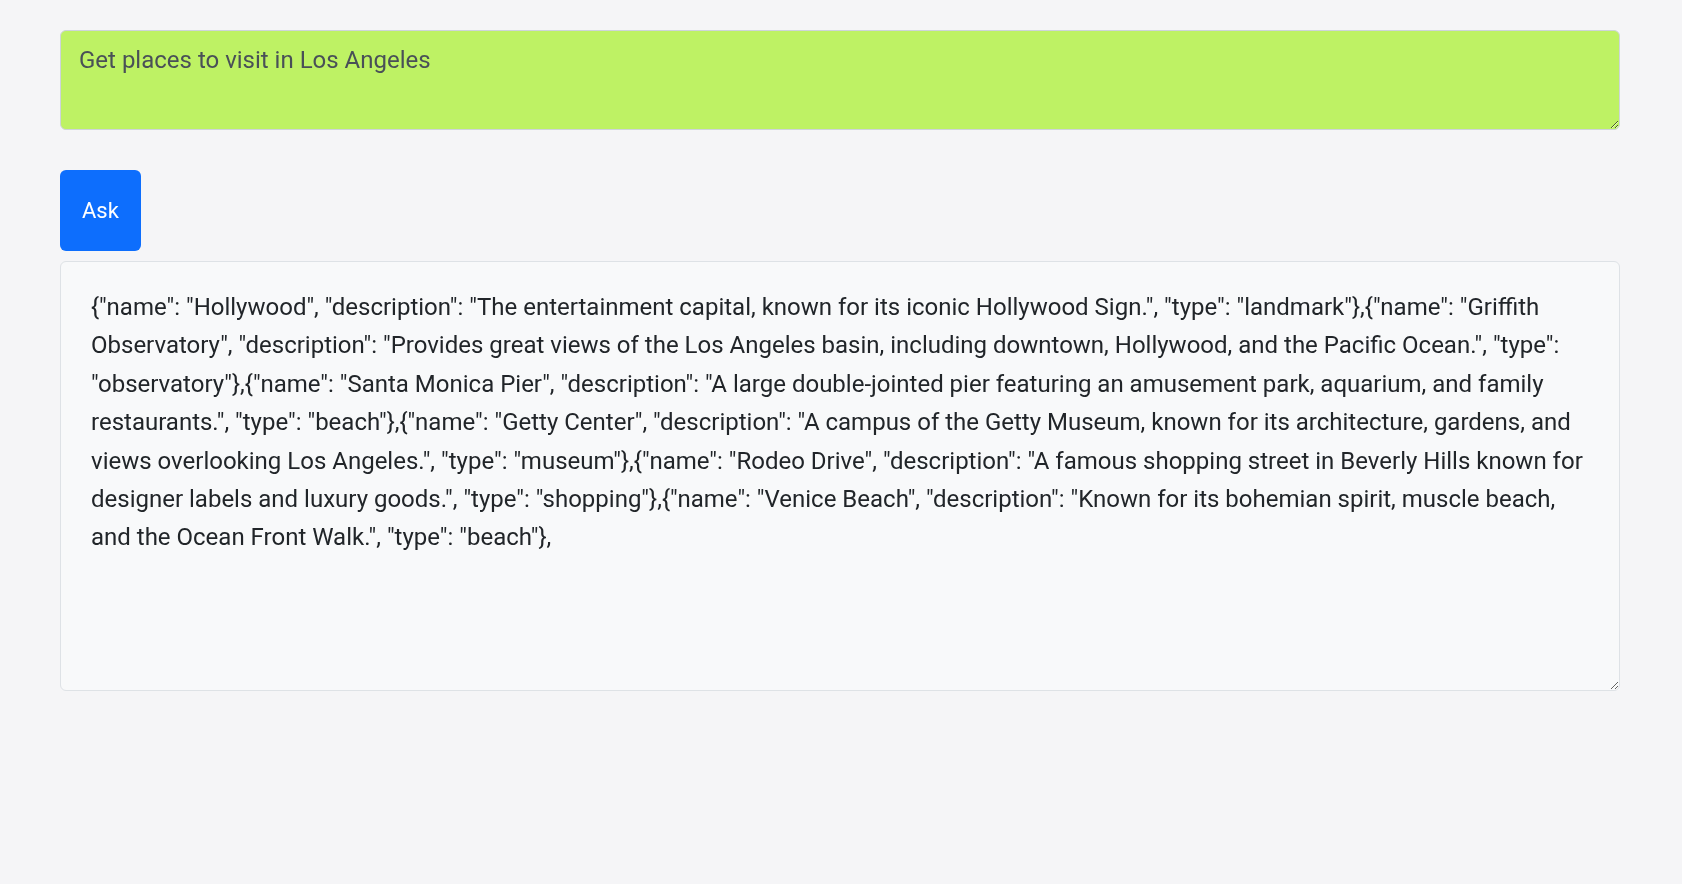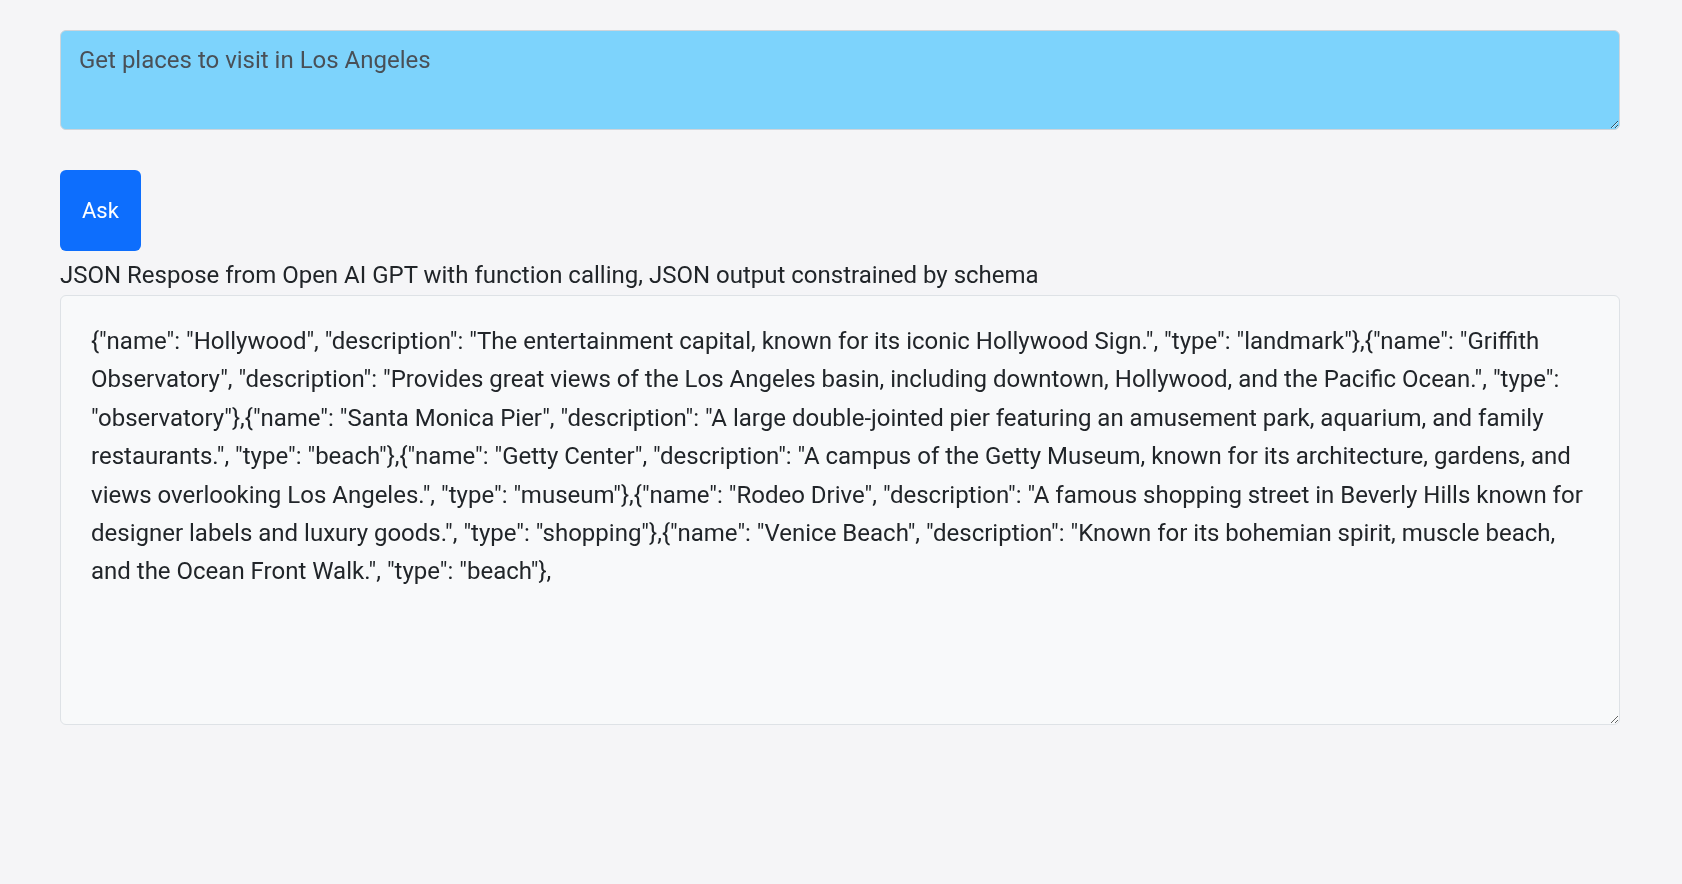--- a/index.html
+++ b/index.html
@@ -16,21 +16,21 @@
     .container {
       max-width: 1560px;
     }
     .query-input {
       width: 100%;
       padding: 14px 18px;
       font-size: 24px;
       color: #495057;
       border: 1px solid #ced4da;
       border-radius: 6px;
-      background-color: #7dd3fc;
+      background-color: #bef264;
       resize: both;
       font-family: inherit;
       min-height: 100px;
       line-height: 1.3;
       margin-bottom: 36px;
     }
     .ask-button {
       background-color: #0d6efd;
       color: #ffffff;
       border: none;
@@ -63,16 +63,15 @@
     }
   </style>
 </head>
 <body>
 
 <div class="container">
   <textarea class="query-input" style="">Get places to visit in Los Angeles</textarea>
   
   <button class="ask-button">Ask</button>
   
-  <div class="response-label">JSON Respose from Open AI GPT with function calling, JSON output constrained by schema</div>
   
   <textarea class="response-output" readonly="" style="">{"name": "Hollywood", "description": "The entertainment capital, known for its iconic Hollywood Sign.", "type": "landmark"},{"name": "Griffith Observatory", "description": "Provides great views of the Los Angeles basin, including downtown, Hollywood, and the Pacific Ocean.", "type": "observatory"},{"name": "Santa Monica Pier", "description": "A large double-jointed pier featuring an amusement park, aquarium, and family restaurants.", "type": "beach"},{"name": "Getty Center", "description": "A campus of the Getty Museum, known for its architecture, gardens, and views overlooking Los Angeles.", "type": "museum"},{"name": "Rodeo Drive", "description": "A famous shopping street in Beverly Hills known for designer labels and luxury goods.", "type": "shopping"},{"name": "Venice Beach", "description": "Known for its bohemian spirit, muscle beach, and the Ocean Front Walk.", "type": "beach"},</textarea>
 </div>
 
 </body></html>

